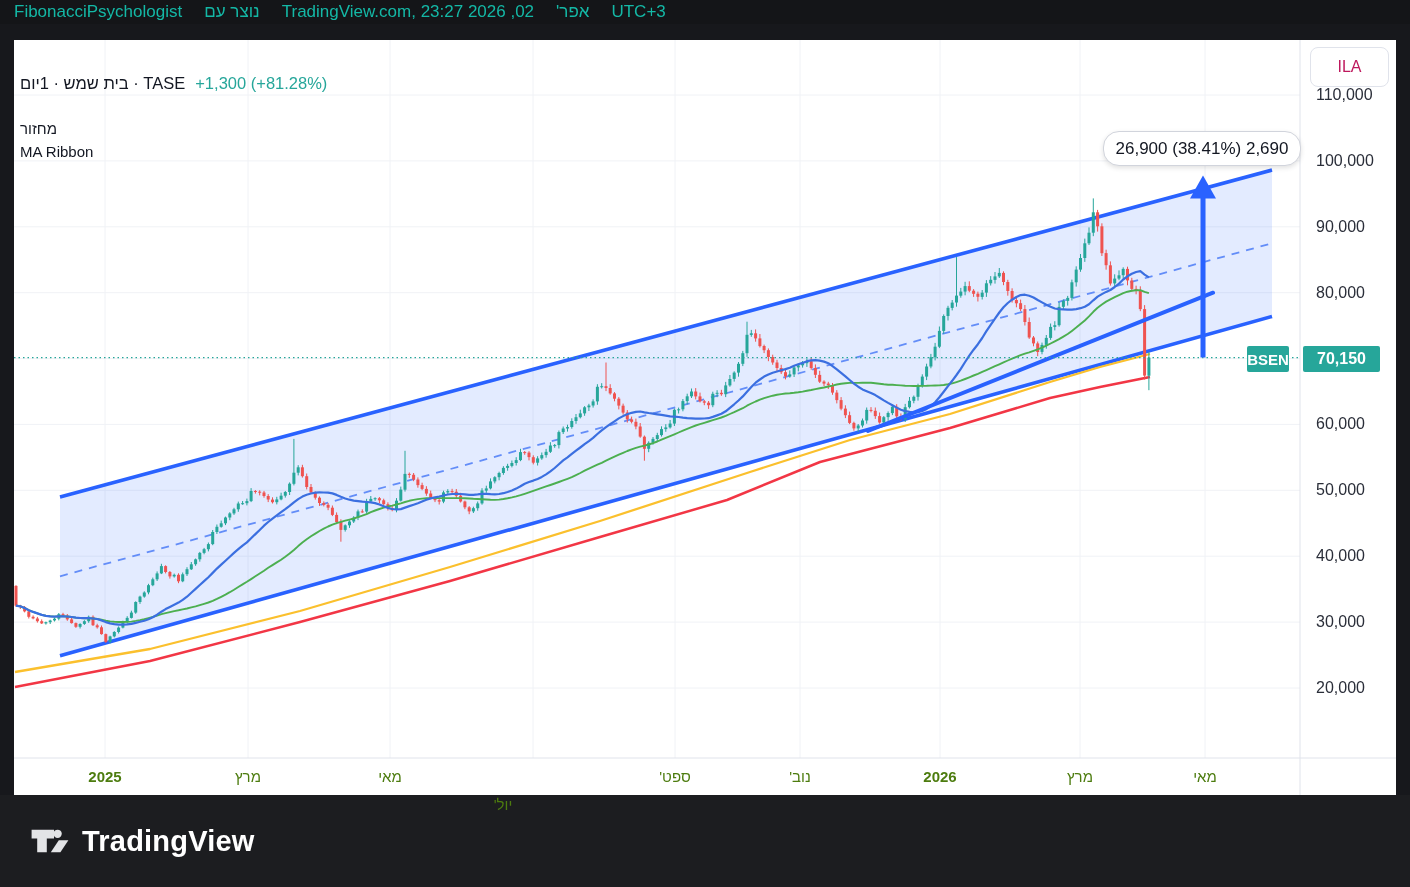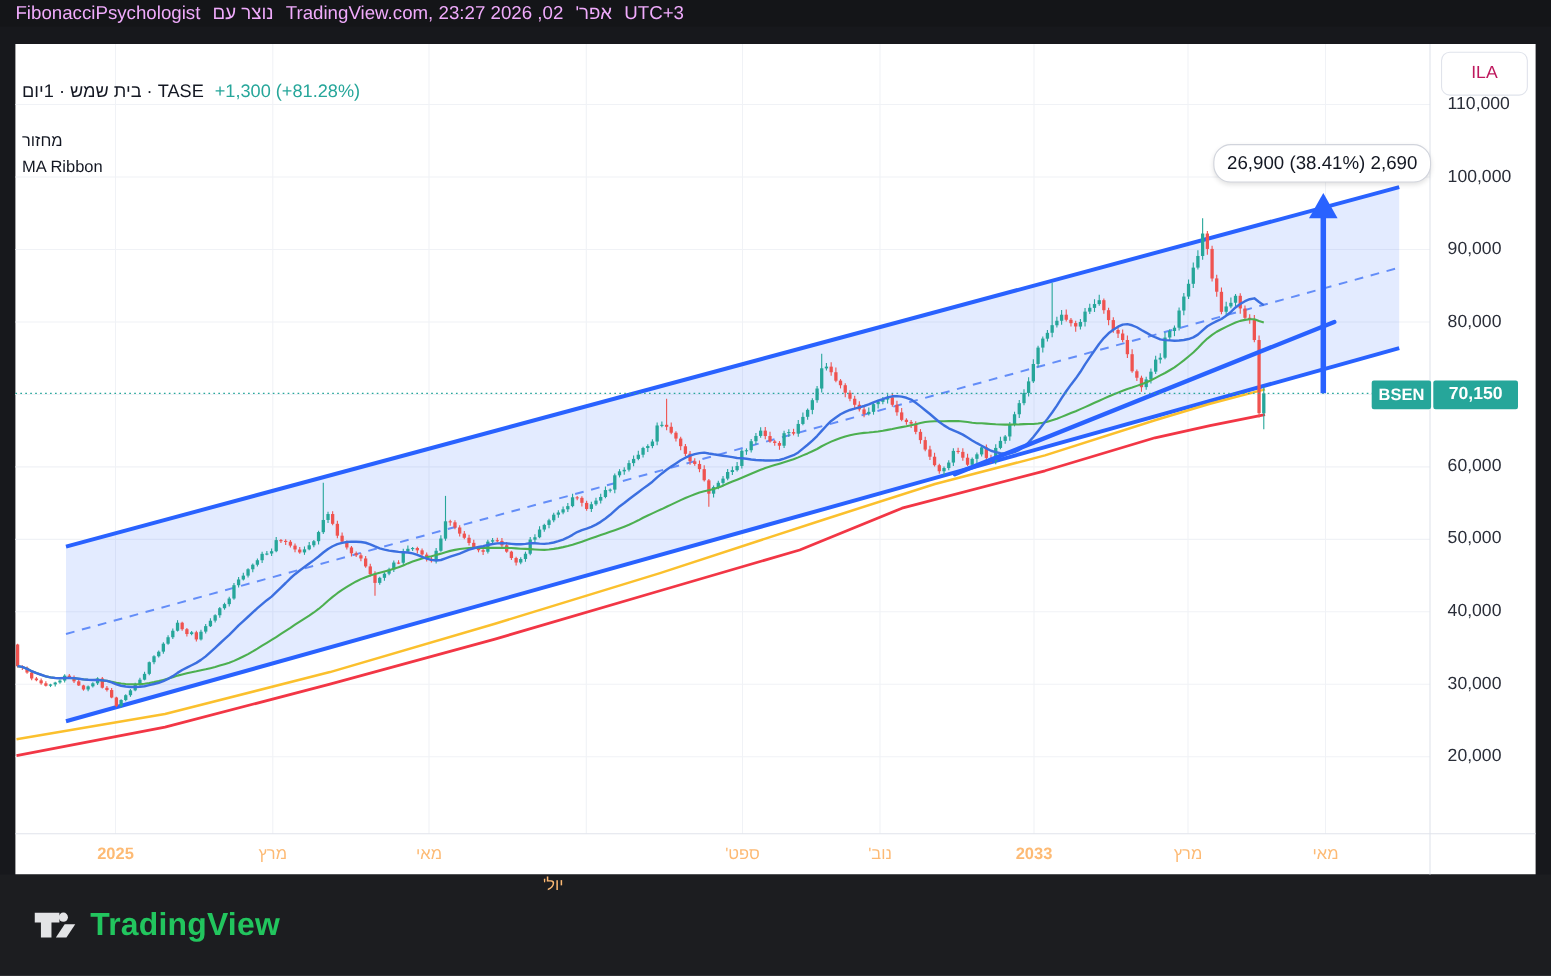--- a/index.html
+++ b/index.html
@@ -3,22 +3,22 @@
 <meta charset="utf-8">
 <style>
   html,body{margin:0;padding:0;}
   body{
     width:1410px;height:887px;position:relative;overflow:hidden;
     background:#17181c;font-family:"Liberation Sans",sans-serif;
     -webkit-font-smoothing:antialiased;
   }
   #topbar{
     position:absolute;left:0;top:0;width:1410px;height:24px;
-    background:#141518;color:#f0abfc;display:flex;align-items:center;
-    padding-left:14px;box-sizing:border-box;font-size:17px;gap:11px;white-space:nowrap;
+    background:#141518;color:#14b8a6;display:flex;align-items:center;
+    padding-left:14px;box-sizing:border-box;font-size:17px;gap:22px;white-space:nowrap;
   }
   #card{
     position:absolute;left:14px;top:40px;width:1382px;height:755px;background:#ffffff;
   }
   #plot{position:absolute;left:0;top:0;z-index:1;}
   .ovl{position:absolute;z-index:2;}
   #legend{left:20px;top:50px;color:#131722;}
   #legend .row1{display:flex;align-items:center;gap:10px;font-size:16.5px;height:26px;margin-top:20px;}
   #legend .chg{color:#26a69a;}
   #legend .row2,#legend .row3{font-size:15px;margin-top:6px;color:#131722;}
@@ -27,35 +27,35 @@
     border:1px solid #d1d4dc;border-radius:16px;box-shadow:0 2px 5px rgba(0,0,0,.12);
     display:flex;align-items:center;justify-content:center;
     font-size:17px;color:#131722;white-space:nowrap;
   }
   #ila-btn{
     left:1310px;top:47px;width:77px;height:38px;background:#ffffff;
     border:1px solid #e0e3eb;border-radius:8px;display:flex;align-items:center;justify-content:center;
     font-size:16px;color:#be185d;cursor:pointer;
   }
   .tick-label{position:absolute;left:1316px;font-size:16px;color:#2a2e39;z-index:2;}
-  .time-label{position:absolute;top:768px;transform:translateX(-50%);font-size:15px;color:#fdba74;z-index:2;}
+  .time-label{position:absolute;top:768px;transform:translateX(-50%);font-size:15px;color:#4d7c0f;z-index:2;}
   .time-label.year{font-weight:700;}
   #bsen-chip{
-    left:1247px;top:346px;width:54px;height:26px;background:#26a69a;color:#fff;
+    left:1247px;top:346px;width:42px;height:26px;background:#26a69a;color:#fff;
     font-weight:700;font-size:15px;display:flex;align-items:center;justify-content:center;border-radius:2px;
   }
   #price-chip{
     left:1303px;top:346px;width:77px;height:26px;background:#26a69a;color:#fff;
     font-weight:700;font-size:16px;display:flex;align-items:center;justify-content:center;border-radius:2px;
   }
   #footer{
     position:absolute;left:0;top:795px;width:1410px;height:92px;background:#1c1d20;
     display:flex;align-items:center;padding-left:30px;box-sizing:border-box;gap:12px;
   }
-  #logo-text{color:#22c55e;font-size:29px;font-weight:700;letter-spacing:.2px;}
+  #logo-text{color:#ffffff;font-size:29px;font-weight:700;letter-spacing:.2px;}
 </style>
 </head>
 <body>
 
 <div id="topbar">
   <span>FibonacciPsychologist</span>
   <span dir="rtl">נוצר עם</span>
   <span>TradingView.com, 23:27 2026 ,02</span>
   <span dir="rtl">אפר'</span>
   <span>UTC+3</span>
@@ -665,21 +665,21 @@
     <div class="tick-label" style="top: 613.111px;">30,000</div>
     <div class="tick-label" style="top: 679px;">20,000</div>
   </div>
 <div id="time-axis-ticks">
     <div class="time-label year" dir="rtl" style="left: 105px;">2025</div>
     <div class="time-label" dir="rtl" style="left: 248px;">מרץ</div>
     <div class="time-label" dir="rtl" style="left: 390px;">מאי</div>
     <div class="time-label" dir="rtl" style="left: 503px; margin-top: 28px;">יול'</div>
     <div class="time-label" dir="rtl" style="left: 675px;">ספט'</div>
     <div class="time-label" dir="rtl" style="left: 800px;">נוב'</div>
-    <div class="time-label year" dir="rtl" style="left: 940px;">2033</div>
+    <div class="time-label year" dir="rtl" style="left: 940px;">2026</div>
     <div class="time-label" dir="rtl" style="left: 1080px;">מרץ</div>
     <div class="time-label" dir="rtl" style="left: 1205px;">מאי</div>
   </div>
 
 <div id="bsen-chip" class="ovl">BSEN</div>
 <div id="price-chip" class="ovl">70,150</div>
 
 <div id="footer">
   <svg width="40" height="32" viewBox="0 0 50 40">
     <path d="M2 6 h28 v11 h-9 v17 h-12 V17 H2 Z" fill="#e3e4e6"></path>

